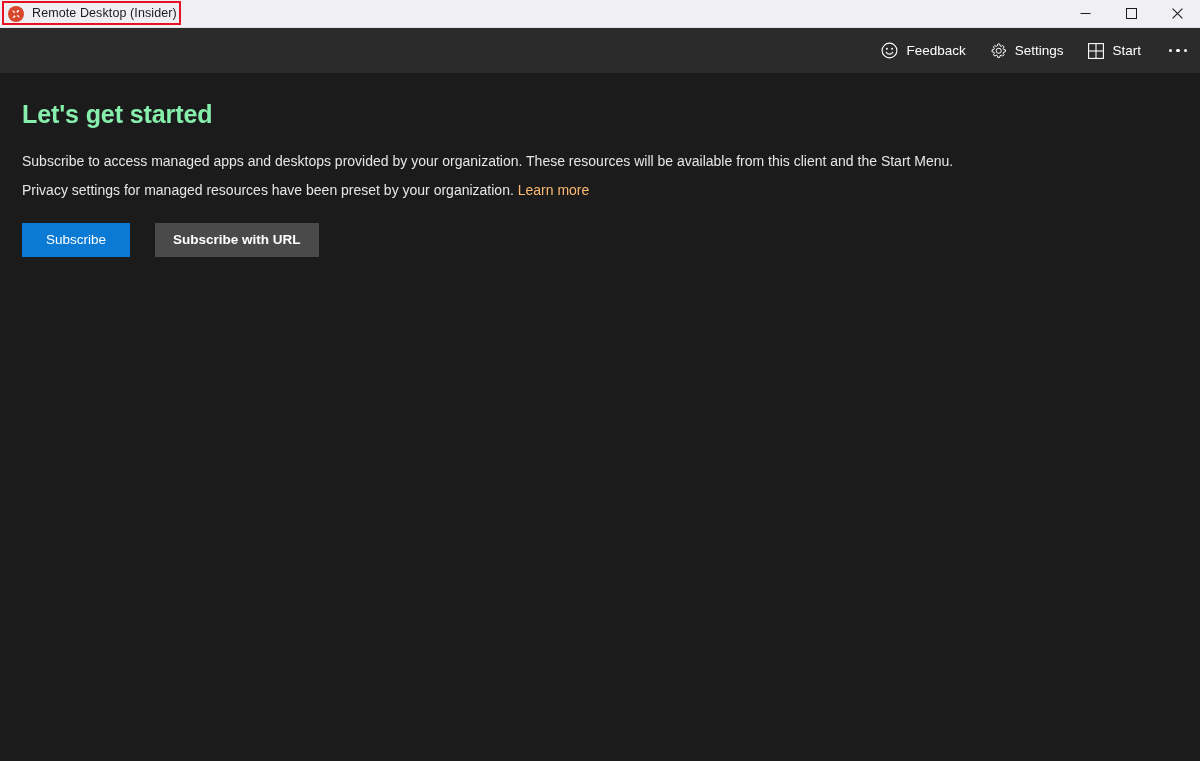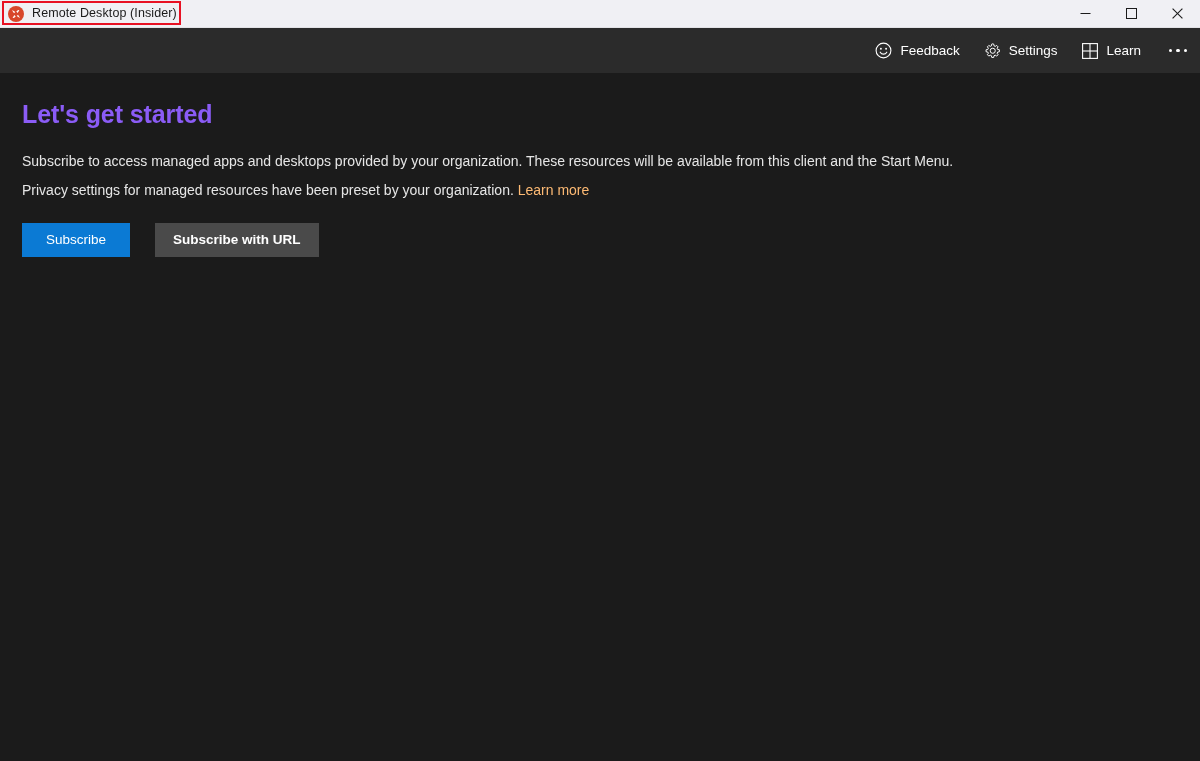--- a/index.html
+++ b/index.html
@@ -140,21 +140,21 @@
 
   
   .content {
     flex: 1 1 auto;
     background: #1b1b1b;
     padding: 28px 0 0 22px;
   }
   .page-title {
     font-size: 25px;
     font-weight: bold;
-    color: #8b5cf6;
+    color: #86efac;
     margin: 0 0 22px 0;
     letter-spacing: -0.1px;
     line-height: 1.1;
   }
   .body-line {
     font-size: 14px;
     color: #e6e6e6;
     margin: 0 0 9px 0;
     line-height: 20px;
   }
@@ -259,21 +259,21 @@
     </div>
 
     <div class="tool-item">
       <span class="tool-icon">
         <svg width="16" height="16" viewBox="0 0 16 16" aria-hidden="true">
           <rect x="0.6" y="0.6" width="14.8" height="14.8" fill="none" stroke="#ffffff" stroke-width="1.1"></rect>
           <line x1="8" y1="0.6" x2="8" y2="15.4" stroke="#ffffff" stroke-width="1.1"></line>
           <line x1="0.6" y1="8" x2="15.4" y2="8" stroke="#ffffff" stroke-width="1.1"></line>
         </svg>
       </span>
-      <span class="tool-label">Learn</span>
+      <span class="tool-label">Start</span>
     </div>
 
     <div class="tool-more">
       <span class="dot"></span>
       <span class="dot"></span>
       <span class="dot"></span>
     </div>
   </div>
 
   <div class="content">

